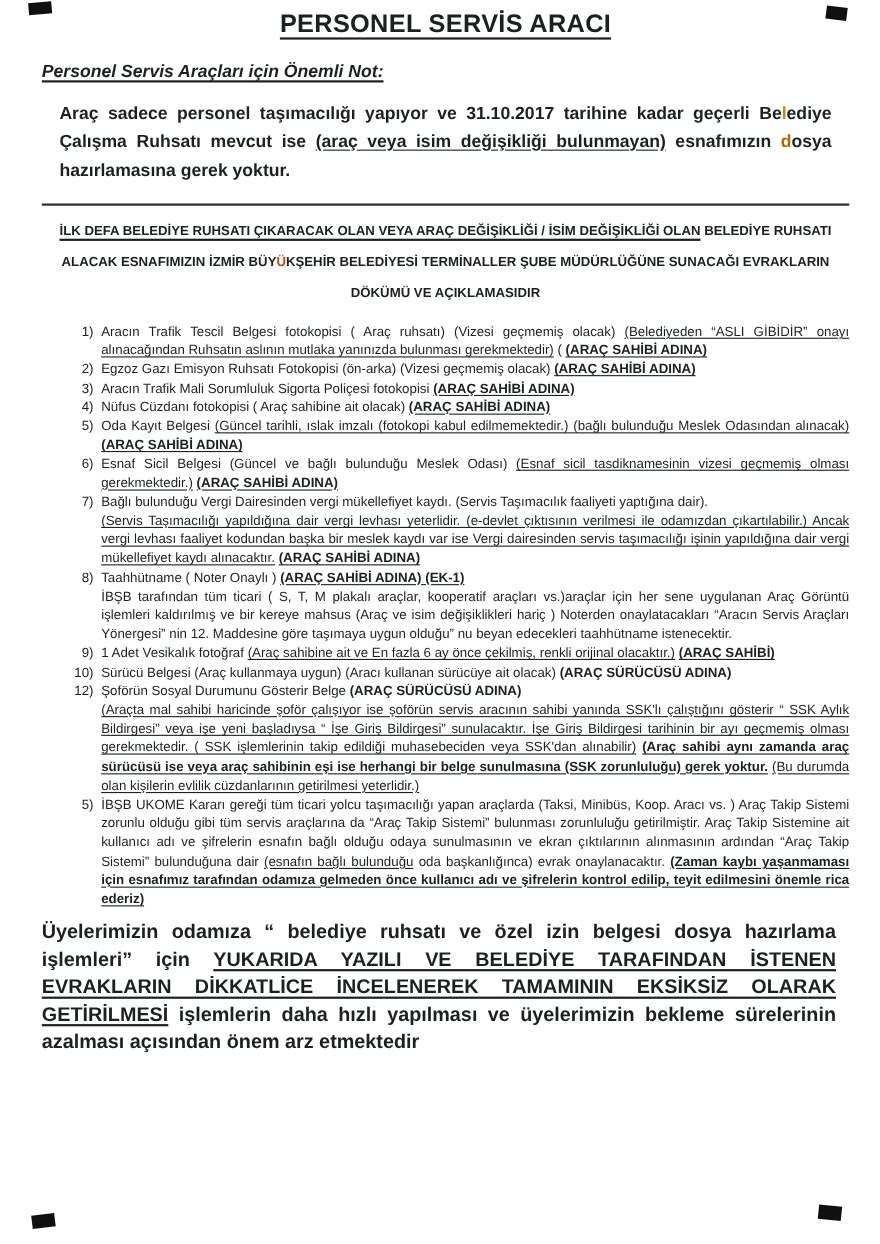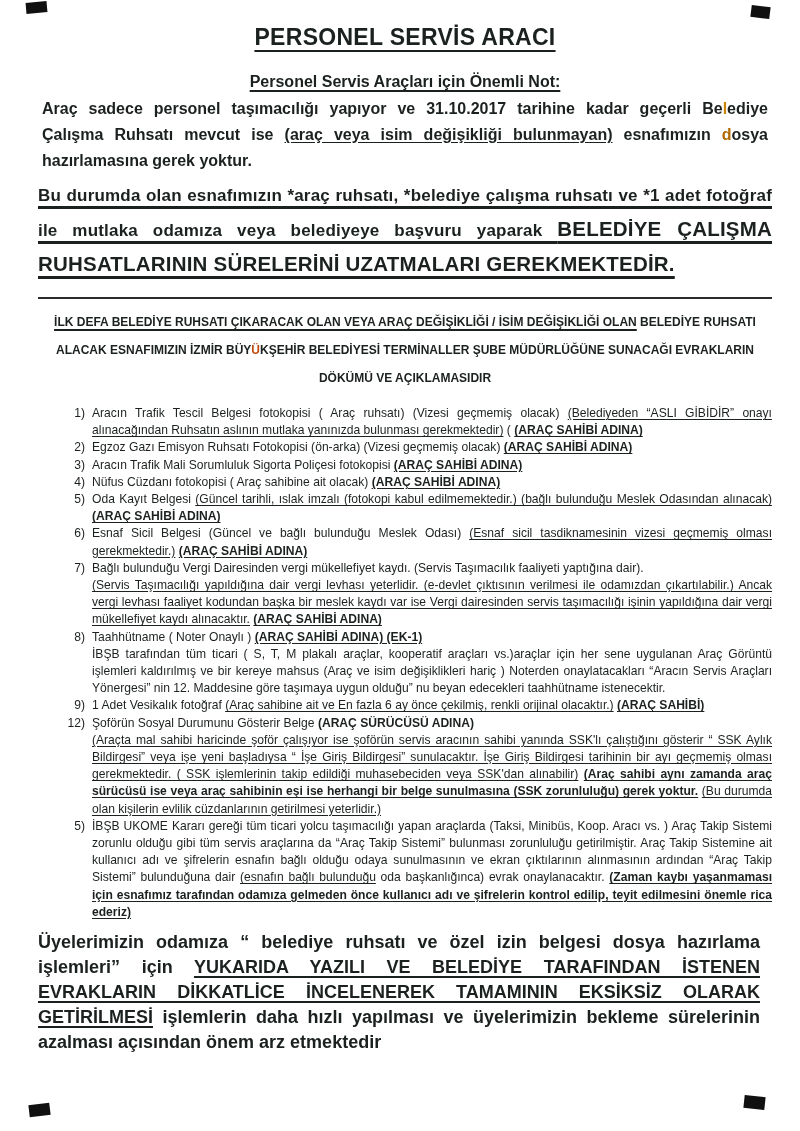--- a/index.html
+++ b/index.html
@@ -1,37 +1,37 @@
 <!DOCTYPE html>
 <html><head>
 <meta charset="utf-8">
 <style>
   html,body { margin:0; padding:0; background:#ffffff; }
   .page {
     position:relative; width:800px; height:1131px; box-sizing:border-box;
-    padding:24px 28px 0 38px; background:#ffffff; color:#1b211f;
+    padding:8px 28px 0 38px; background:#ffffff; color:#1b211f;
     font-family:"Liberation Sans", sans-serif; overflow:hidden;
   }
   .mark { position:absolute; background:#101010; }
   .mark.m1 { left:26px;  top:2px;     width:21px; height:11px; transform:rotate(-5deg); }
   .mark.m2 { left:751px; top:6px;     width:19px; height:12px; transform:rotate(7deg); }
   .mark.m3 { left:29px;  top:1104px;  width:21px; height:12px; transform:rotate(-7deg); }
   .mark.m4 { left:744px; top:1096px;  width:21px; height:13px; transform:rotate(6deg); }
 
   h1.title {
     text-align:center; font-size:23px; font-weight:bold; margin:0 0 22px 0;
     text-decoration:underline; text-decoration-thickness:2px; text-underline-offset:5px;
     letter-spacing:0.3px;
   }
   h2.notehead {
-    text-align:center; font-size:16px; font-weight:bold; margin:0 0 5px 0;
-    text-decoration:underline; text-decoration-thickness:2px; text-underline-offset:3px;
+    text-align:left; font-size:16px; font-weight:bold; margin:0 0 5px 0;
+    text-decoration:underline; text-decoration-thickness:2px; text-underline-offset:3px;font-style:italic;
   }
   p.intro {
-    font-size:16px; font-weight:bold; line-height:26px; text-align:justify; margin:4px;
+    font-size:16px; font-weight:bold; line-height:26px; text-align:justify; margin:16px;
   }
   p.statement {
     font-size:17px; font-weight:bold; line-height:33px; text-align:justify;
     margin:5px 0 0 0; letter-spacing:0.2px;
   }
   p.statement .u { text-decoration-thickness:2.5px; text-underline-offset:5px; }
   .lg { font-size:20.5px; }
   hr.divider { border:none; border-top:2px solid #2b2b2b; margin:15px 0 9px 0; }
   p.sectionhead {
     font-size:12px; font-weight:bold; line-height:28px; text-align:center;
@@ -58,21 +58,20 @@
   <div class="mark m2"></div>
   <div class="mark m3"></div>
   <div class="mark m4"></div>
 
   <h1 class="title">PERSONEL SERVİS ARACI</h1>
 
   <h2 class="notehead">Personel Servis Araçları için Önemli Not:</h2>
 
   <p class="intro"><span>Araç sadece personel taşımacılığı yapıyor ve 31.10.2017 tarihine kadar geçerli Be</span><span style="color: rgb(201, 130, 10);">l</span><span>ediye Çalışma Ruhsatı mevcut ise </span><span class="u">(araç veya isim değişikliği bulunmayan)</span><span> esnafımızın </span><span style="color: rgb(176, 106, 0);">d</span><span>osya hazırlamasına gerek yoktur.</span></p>
 
-  <p class="statement"><span class="u">Bu durumda olan esnafımızın *araç ruhsatı, *belediye çalışma ruhsatı ve *1 adet fotoğraf ile mutlaka odamıza veya belediyeye başvuru yaparak </span><span class="u lg">BELEDİYE ÇALIŞMA RUHSATLARININ SÜRELERİNİ UZATMALARI GEREKMEKTEDİR.</span></p>
 
   <hr class="divider">
 
   <p class="sectionhead"><span class="u">İLK DEFA BELEDİYE RUHSATI ÇIKARACAK OLAN VEYA ARAÇ DEĞİŞİKLİĞİ / İSİM DEĞİŞİKLİĞİ OLAN</span><span> BELEDİYE RUHSATI ALACAK ESNAFIMIZIN İZMİR BÜY</span><span style="color: rgb(193, 73, 11);">Ü</span><span>KŞEHİR BELEDİYESİ TERMİNALLER ŞUBE MÜDÜRLÜĞÜNE SUNACAĞI EVRAKLARIN DÖKÜMÜ VE AÇIKLAMASIDIR</span></p>
 
   <div class="list">
       <div class="li">
         <span class="num">1)</span>
         <div class="ibody"><span>Aracın Trafik Tescil Belgesi fotokopisi ( Araç ruhsatı) (Vizesi geçmemiş olacak) </span><span class="u">(Belediyeden “ASLI GİBİDİR” onayı alınacağından Ruhsatın aslının mutlaka yanınızda bulunması gerekmektedir)</span><span> ( </span><span class="b u">(ARAÇ SAHİBİ ADINA)</span></div>
       </div>
@@ -102,20 +101,24 @@
       </div>
       <div class="li">
         <span class="num">8)</span>
         <div class="ibody"><span>Taahhütname  ( Noter Onaylı ) </span><span class="b u">(ARAÇ SAHİBİ ADINA) (EK-1)</span><br><span>İBŞB tarafından tüm ticari ( S, T, M plakalı araçlar, kooperatif araçları vs.)araçlar için her sene uygulanan Araç Görüntü işlemleri kaldırılmış ve bir kereye mahsus (Araç ve isim değişiklikleri hariç ) Noterden onaylatacakları “Aracın Servis Araçları Yönergesi” nin 12. Maddesine göre taşımaya uygun olduğu” nu beyan edecekleri taahhütname istenecektir.</span></div>
       </div>
       <div class="li">
         <span class="num">9)</span>
         <div class="ibody"><span>1 Adet Vesikalık fotoğraf </span><span class="u">(Araç sahibine ait ve En fazla 6 ay önce çekilmiş, renkli orijinal olacaktır.)</span><span> </span><span class="b u">(ARAÇ SAHİBİ)</span></div>
       </div>
       <div class="li">
+        <span class="num">10)</span>
+        <div class="ibody"><span>Sürücü Belgesi (Araç kullanmaya uygun) (Aracı kullanan sürücüye ait olacak) </span><span class="b">(ARAÇ SÜRÜCÜSÜ ADINA)</span></div>
+      </div>
+      <div class="li">
         <span class="num">12)</span>
         <div class="ibody"><span>Şoförün Sosyal Durumunu Gösterir Belge </span><span class="b">(ARAÇ SÜRÜCÜSÜ ADINA)</span><br><span class="u">(Araçta mal sahibi haricinde şoför çalışıyor ise şoförün servis aracının sahibi yanında SSK'lı çalıştığını gösterir “ SSK Aylık Bildirgesi” veya işe yeni başladıysa “ İşe Giriş Bildirgesi” sunulacaktır. İşe Giriş Bildirgesi tarihinin bir ayı geçmemiş olması gerekmektedir. ( SSK işlemlerinin takip edildiği muhasebeciden veya SSK'dan alınabilir)</span><span> </span><span class="b u">(Araç sahibi aynı zamanda araç sürücüsü ise veya araç sahibinin eşi ise herhangi bir belge sunulmasına (SSK zorunluluğu) gerek yoktur.</span><span> </span><span class="u">(Bu durumda olan kişilerin evlilik cüzdanlarının getirilmesi yeterlidir.)</span></div>
       </div>
       <div class="li">
         <span class="num">5)</span>
         <div class="ibody"><span>İBŞB UKOME Kararı gereği tüm ticari yolcu taşımacılığı yapan araçlarda (Taksi, Minibüs, Koop. Aracı vs. ) Araç Takip Sistemi zorunlu olduğu gibi tüm servis araçlarına da “Araç Takip Sistemi” bulunması zorunluluğu getirilmiştir. Araç Takip Sistemine ait kullanıcı adı ve şifrelerin esnafın bağlı olduğu odaya sunulmasının ve ekran çıktılarının alınmasının ardından “Araç Takip Sistemi” bulunduğuna dair </span><span class="u">(esnafın bağlı bulunduğu</span><span> oda başkanlığınca) evrak onaylanacaktır. </span><span class="b u">(Zaman kaybı yaşanmaması için esnafımız tarafından odamıza gelmeden önce kullanıcı adı ve şifrelerin kontrol edilip, teyit edilmesini önemle rica ederiz)</span></div>
       </div>
     </div>
 
   <p class="footerp"><span>Üyelerimizin odamıza “ belediye ruhsatı ve özel izin belgesi dosya hazırlama işlemleri” için </span><span class="u">YUKARIDA YAZILI VE BELEDİYE TARAFINDAN İSTENEN EVRAKLARIN DİKKATLİCE İNCELENEREK TAMAMININ EKSİKSİZ OLARAK GETİRİLMESİ</span><span> işlemlerin daha hızlı yapılması ve üyelerimizin bekleme sürelerinin azalması açısından önem arz etmektedir</span></p>

